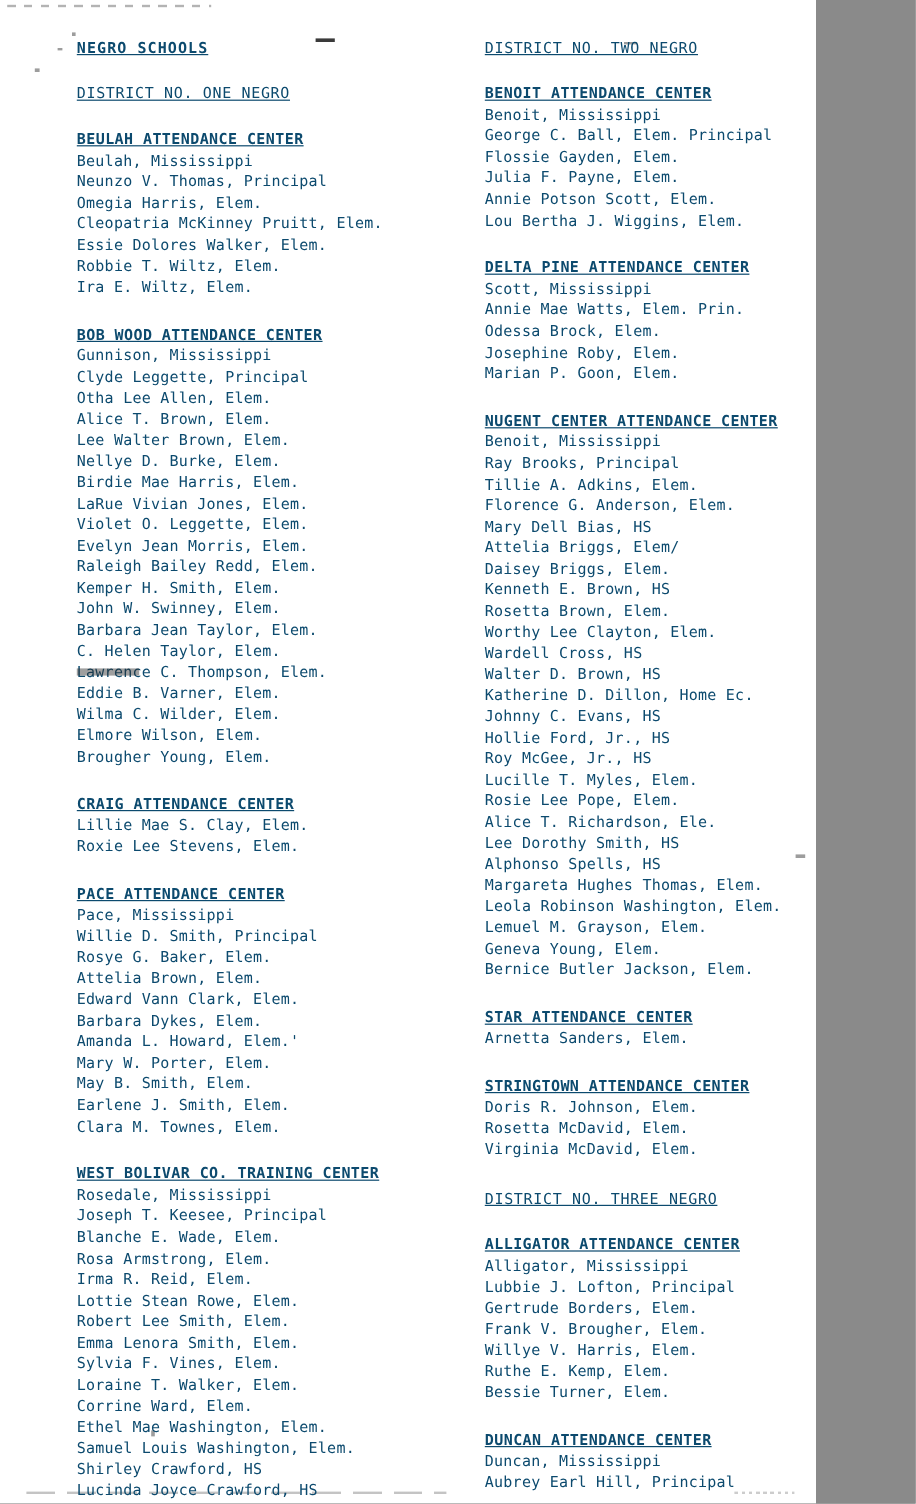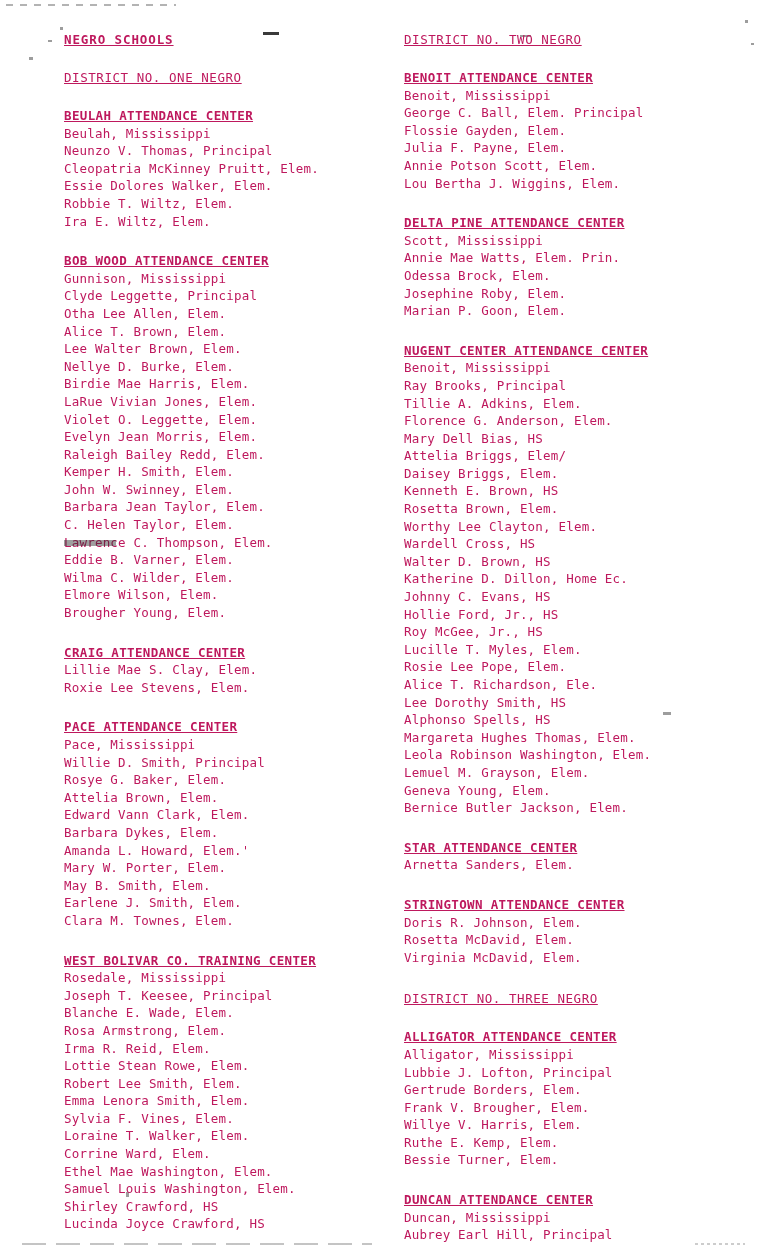--- a/index.html
+++ b/index.html
@@ -2,26 +2,26 @@
 <html><head>
 <meta charset="utf-8">
 <style>
   html, body {
     margin: 0;
     padding: 0;
     background: #8a8a8a;
   }
   .page {
     position: relative;
-    width: 763px;
+    width: 680px;
     height: 1253px;
     background: #ffffff;
     overflow: hidden;
     font-family: "DejaVu Sans Mono", "Liberation Mono", monospace;
-    color: #be185d;
+    color: #0c4a6e;
   }
   
   .edge-dashes {
     position: absolute;
     top: 4px;
     left: 6px;
     width: 170px;
     height: 2px;
     background: repeating-linear-gradient(to right,
       #9a9a9a 0px, #9a9a9a 7px, transparent 7px, transparent 14px);
@@ -135,20 +135,21 @@
   <div class="columns">
 
     <div class="col-left">
       <div class="doc-title">NEGRO SCHOOLS</div>
       <div id="left-districts">
           <div class="district">DISTRICT NO. ONE NEGRO</div>
           <div class="school">
             <div class="school-name">BEULAH ATTENDANCE CENTER</div>
             <div class="staff-line">Beulah, Mississippi</div>
             <div class="staff-line">Neunzo V. Thomas, Principal</div>
+            <div class="staff-line">Omegia Harris, Elem.</div>
             <div class="staff-line">Cleopatria McKinney Pruitt, Elem.</div>
             <div class="staff-line">Essie Dolores Walker, Elem.</div>
             <div class="staff-line">Robbie T. Wiltz, Elem.</div>
             <div class="staff-line">Ira E. Wiltz, Elem.</div>
           </div>
           <div class="school">
             <div class="school-name">BOB WOOD ATTENDANCE CENTER</div>
             <div class="staff-line">Gunnison, Mississippi</div>
             <div class="staff-line">Clyde Leggette, Principal</div>
             <div class="staff-line">Otha Lee Allen, Elem.</div>

